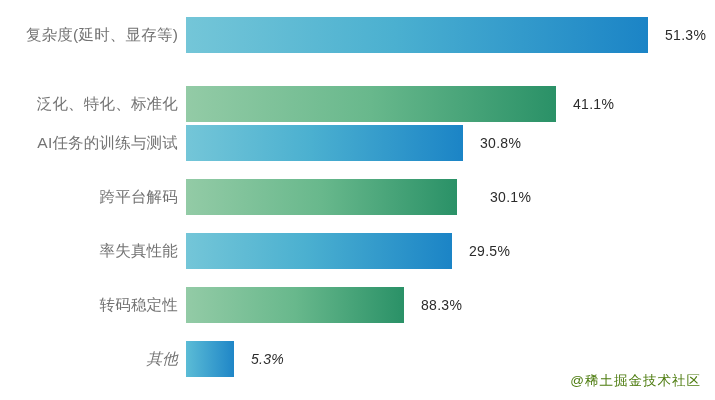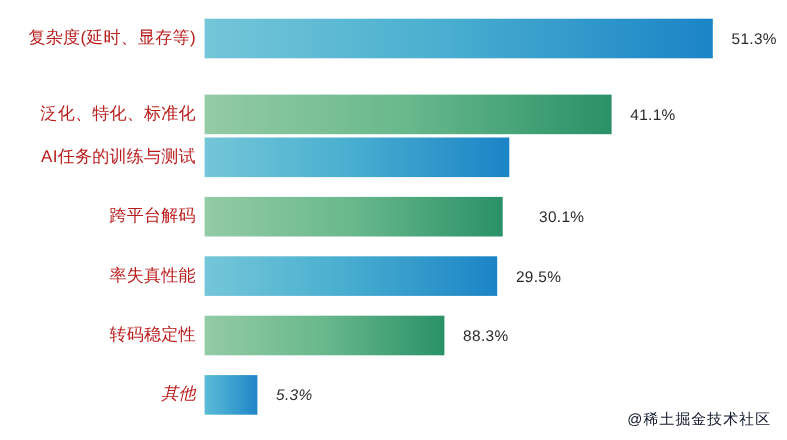--- a/index.html
+++ b/index.html
@@ -38,21 +38,21 @@
     display: flex;
     align-items: center;
   }
 
   .cat-label {
     position: absolute;
     left: 0;
     width: 178px;
     text-align: right;
     font-size: 15.5px;
-    color: #b91c1c;
+    color: #737373;
     letter-spacing: 0.2px;
     line-height: 36px;
     white-space: nowrap;
     font-weight: 500;
   }
 
   .bar-track {
     position: absolute;
     left: 186px;
     top: 0;
@@ -88,21 +88,21 @@
     white-space: nowrap;
     font-weight: 500;
     letter-spacing: 0.3px;
   }
 
   .watermark {
     position: absolute;
     right: 14px;
     bottom: 10px;
     font-size: 13.5px;
-    color: #0f172a;
+    color: #4d7c0f;
     letter-spacing: 1px;
     white-space: nowrap;
     user-select: none;
   }
 </style>
 </head>
 <body>
 
 <div id="chart-root">
   <div class="bars-area">
@@ -118,20 +118,21 @@
         <div class="bar-track">
           <div class="bar green" style="width: 370px;"></div>
         </div>
         <div class="val-label" style="left: 573px;">41.1%</div>
       </div>
       <div class="bar-row" style="top: 125px;">
         <div class="cat-label">AI任务的训练与测试</div>
         <div class="bar-track">
           <div class="bar blue" style="width: 277px;"></div>
         </div>
+        <div class="val-label" style="left: 480px;">30.8%</div>
       </div>
       <div class="bar-row" style="top: 179px;">
         <div class="cat-label">跨平台解码</div>
         <div class="bar-track">
           <div class="bar green" style="width: 271px;"></div>
         </div>
         <div class="val-label" style="left: 466px; margin-left: 24px;">30.1%</div>
       </div>
       <div class="bar-row" style="top: 233px;">
         <div class="cat-label">率失真性能</div>

